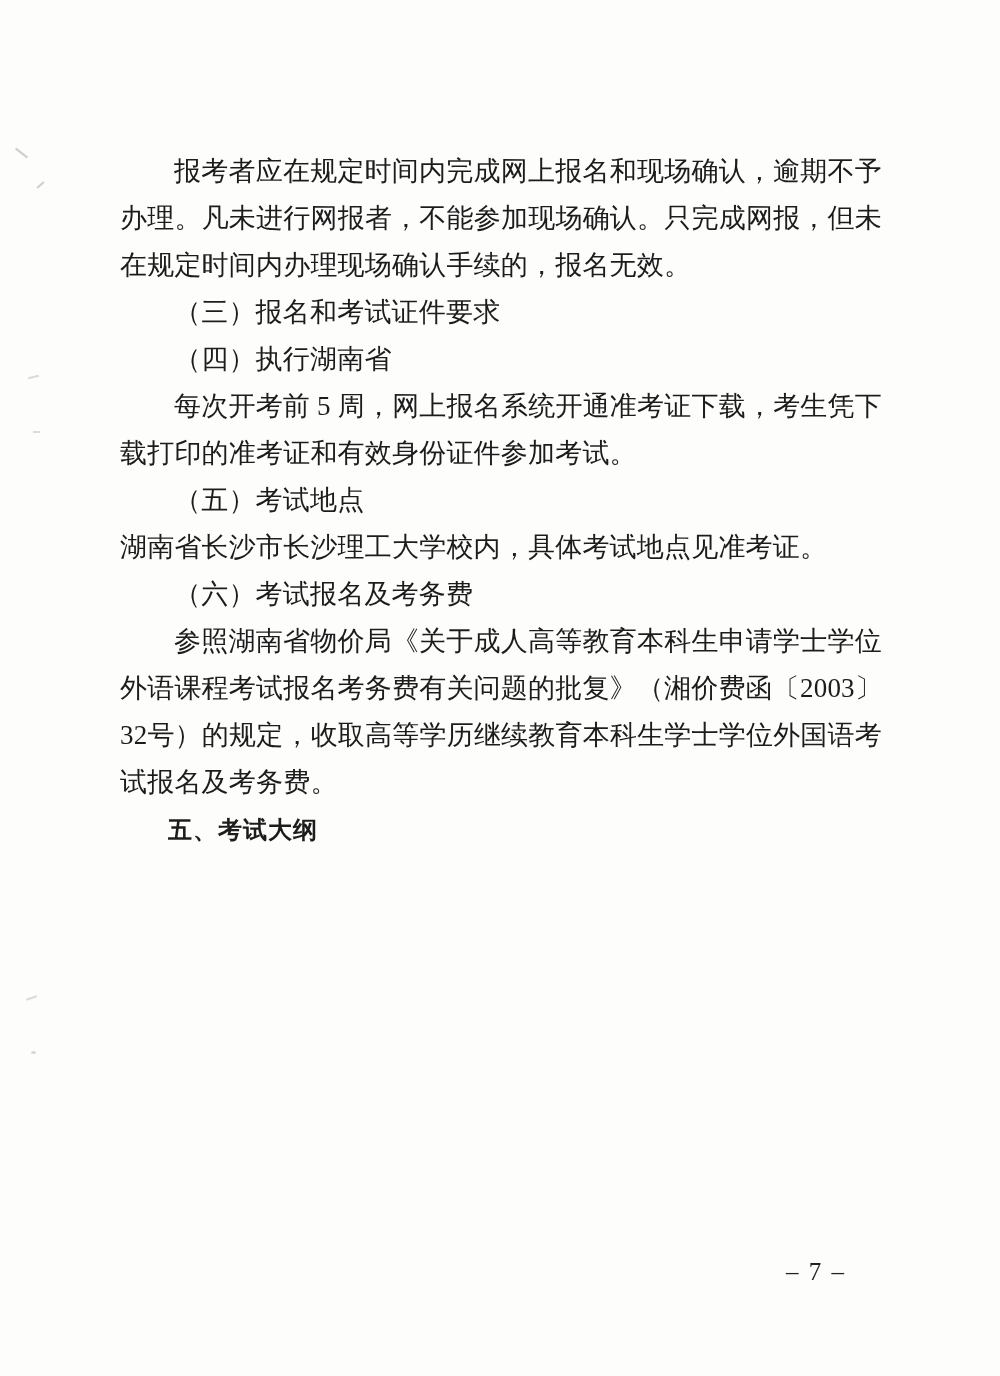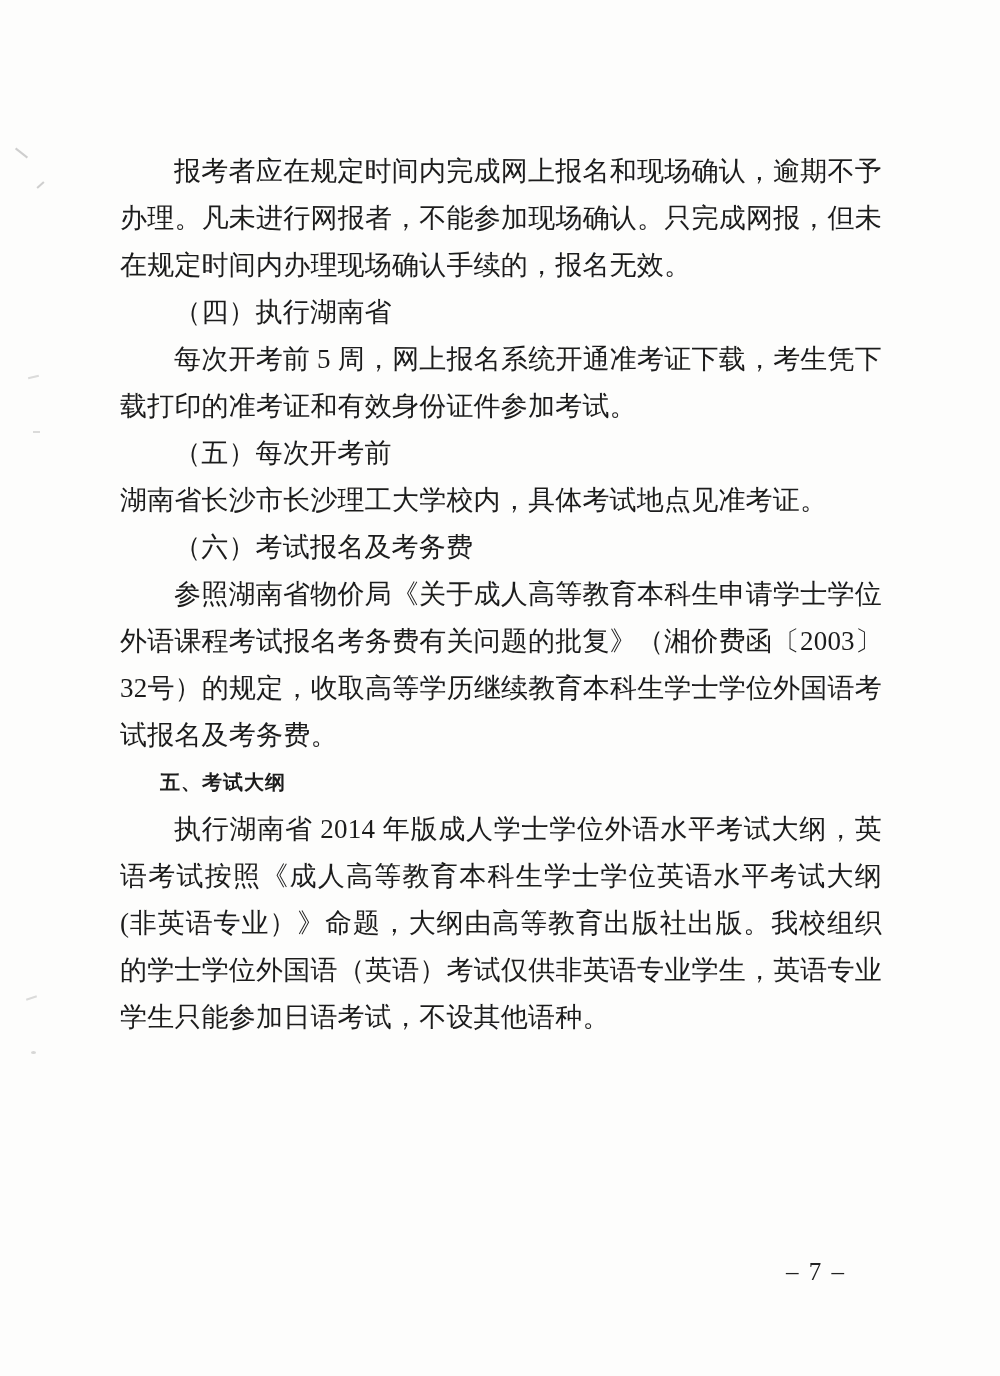--- a/index.html
+++ b/index.html
@@ -33,21 +33,21 @@
     margin: 0;
     padding: 0;
   }
   .indent { text-indent: 2em; }
   .sub {
     
   }
   .heading {
     font-family: "Liberation Sans", "DejaVu Sans", sans-serif;
     font-weight: 700;
-    font-size: 20px;
+    font-size: 24px;
     letter-spacing: 1px;
   }
   .page-number {
     position: absolute;
     top: 1258px;
     right: 178px;
     font-family: "Liberation Serif", "DejaVu Serif", serif;
     font-size: 25px;
     color: #222;
     letter-spacing: 2px;
@@ -73,34 +73,34 @@
   <span class="artifact a1"></span>
   <span class="artifact a2"></span>
   <span class="artifact a3"></span>
   <span class="artifact a4"></span>
   <span class="artifact a5"></span>
   <span class="artifact a6"></span>
 
   <div class="text-block">
     <p class="body indent">报考者应在规定时间内完成网上报名和现场确认，逾期不予办理。凡未进行网报者，不能参加现场确认。只完成网报，但未在规定时间内办理现场确认手续的，报名无效。</p>
 
+    <p class="sub indent">（三）报名和考试证件要求</p>
 
 
     <p class="sub indent">（四）执行湖南省</p>
 
     <p class="body indent">每次开考前 5 周，网上报名系统开通准考证下载，考生凭下载打印的准考证和有效身份证件参加考试。</p>
 
-    <p class="sub indent">（五）每次开考前</p>
+    <p class="sub indent">（五）考试地点</p>
 
     <p class="body">湖南省长沙市长沙理工大学校内，具体考试地点见准考证。</p>
 
     <p class="sub indent">（六）考试报名及考务费</p>
 
     <p class="body indent">参照湖南省物价局《关于成人高等教育本科生申请学士学位外语课程考试报名考务费有关问题的批复》（湘价费函〔2003〕32号）的规定，收取高等学历继续教育本科生学士学位外国语考试报名及考务费。</p>
 
     <p class="heading indent">五、考试大纲</p>
 
-    <p class="body indent">执行湖南省 2014 年版成人学士学位外语水平考试大纲，英语考试按照《成人高等教育本科生学士学位英语水平考试大纲(非英语专业）》命题，大纲由高等教育出版社出版。我校组织的学士学位外国语（英语）考试仅供非英语专业学生，英语专业学生只能参加日语考试，不设其他语种。</p>
   </div>
 
   <div class="page-number">– 7 –</div>
 
 </div>
 
 </body></html>

